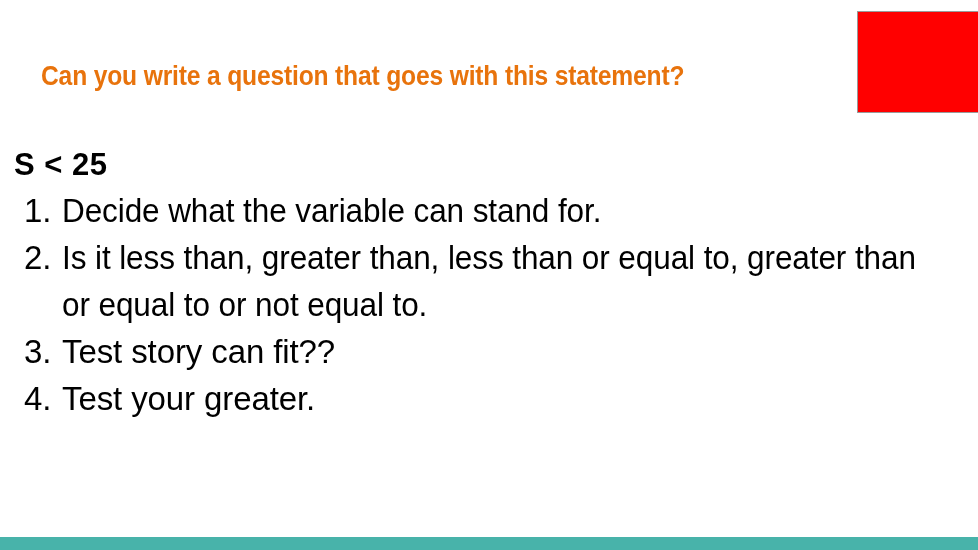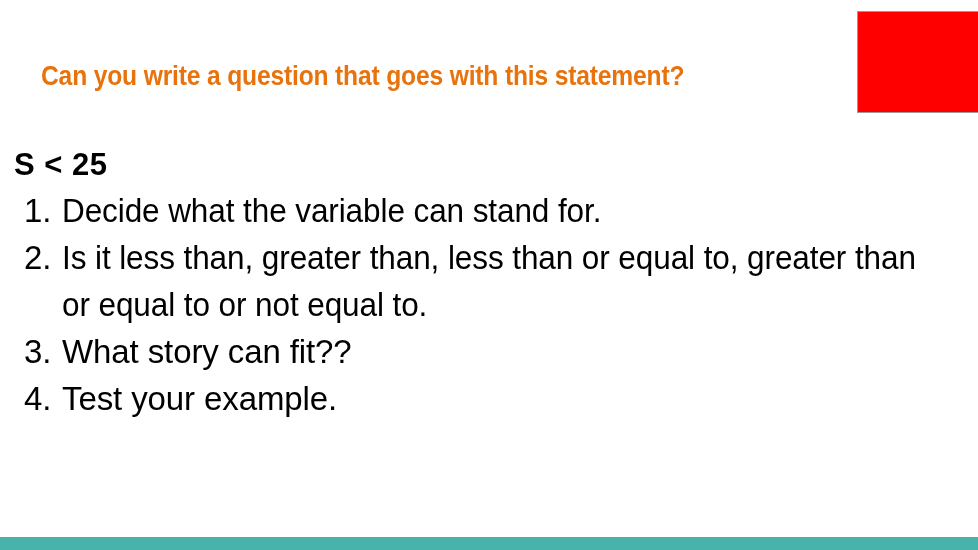--- a/index.html
+++ b/index.html
@@ -137,25 +137,25 @@
       <li class="narrow">
         <span class="num">1.</span>
         <span class="txt">Decide what the variable can stand for.</span>
       </li>
       <li class="narrow">
         <span class="num">2.</span>
         <span class="txt">Is it less than, greater than, less than or equal to, greater than or equal to or not equal to.</span>
       </li>
       <li class="wide">
         <span class="num">3.</span>
-        <span class="txt">What story can fit??</span>
+        <span class="txt">Test story can fit??</span>
       </li>
       <li class="wide">
         <span class="num">4.</span>
-        <span class="txt">Test your example.</span>
+        <span class="txt">Test your greater.</span>
       </li>
     </ol>
 
   </div>
 
   <div class="footer-bar"></div>
 
 </div>
 
 </body></html>

